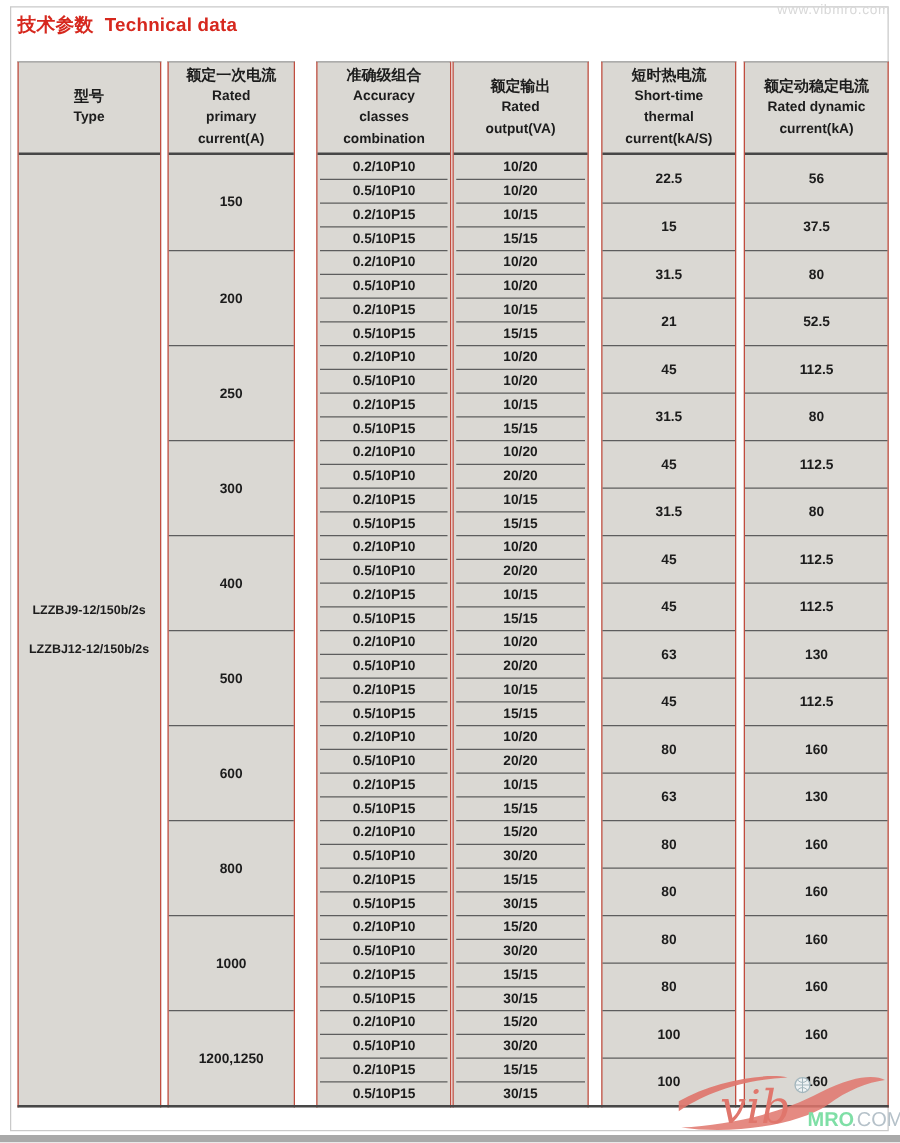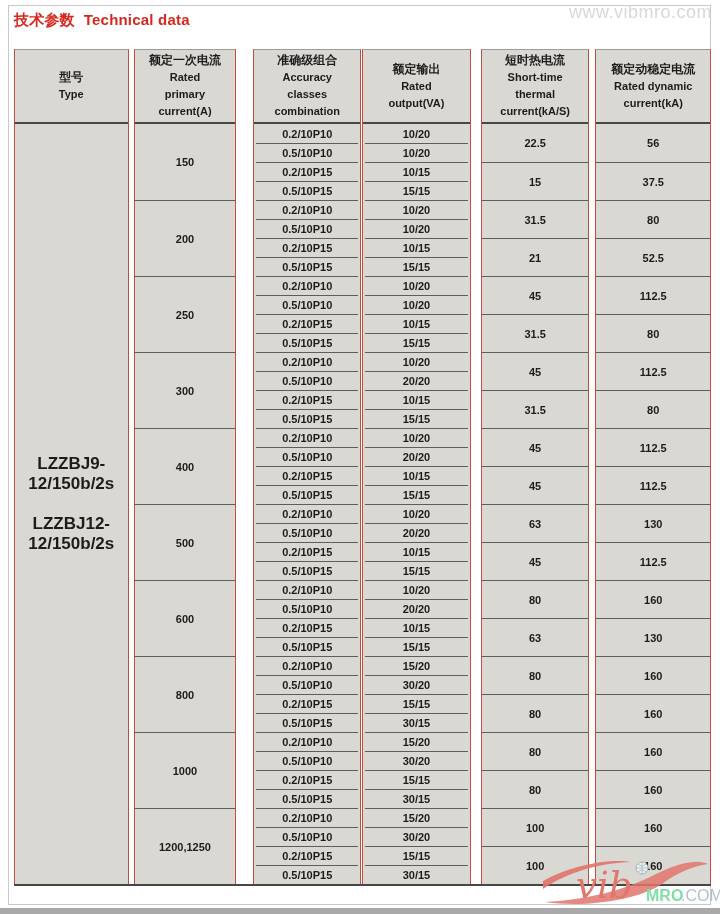--- a/index.html
+++ b/index.html
@@ -9,21 +9,21 @@
   }
   .frame{
     position:absolute;left:8px;top:5px;right:9px;bottom:9px;
     border:1px solid var(--c-frame,#c9c9c9);
   }
   .bottom-strip{
     position:absolute;left:0;right:0;bottom:0;height:6px;
     background:var(--c-strip,#a9a9a9);
   }
   .watermark-top{
-    position:absolute;top:2px;right:8px;font-size:18px;letter-spacing:.5px;
+    position:absolute;top:2px;right:8px;font-size:11px;letter-spacing:.5px;
     color:var(--c-watermark,#d8d8d8);
   }
   .title{
     position:absolute;left:14px;top:11px;font-weight:bold;font-size:15px;
     color:var(--c-title,#d6281e);letter-spacing:.2px;white-space:nowrap;
   }
   .title .en{margin-left:9px;}
   .table{
     position:absolute;left:14px;top:49px;width:697px;height:837px;display:flex;
   }
@@ -53,21 +53,21 @@
   .h19{height:19px;}
   .h38{height:38px;}
   .h76{height:76px;}
   .sep{border-top:1px solid var(--c-row-line,#5d5d5d);}
   .isep::before{
     content:"";position:absolute;left:2px;right:2px;top:0;height:1px;
     background:var(--c-row-line,#5d5d5d);
   }
   .type-body{
     height:760px;display:flex;flex-direction:column;justify-content:center;
-    align-items:center;gap:20px;font-weight:bold;font-size:17px;text-align:center;
+    align-items:center;gap:20px;font-weight:bold;font-size:10px;text-align:center;
   }
   .tbl-bottom{
     position:absolute;left:0;top:835px;width:697px;height:2px;
     background:var(--c-dark-line,#474747);
   }
   .logo{position:absolute;top:856px;right:0;width:178px;height:52px;text-decoration:underline;}
 </style>
 </head>
 <body>
 

